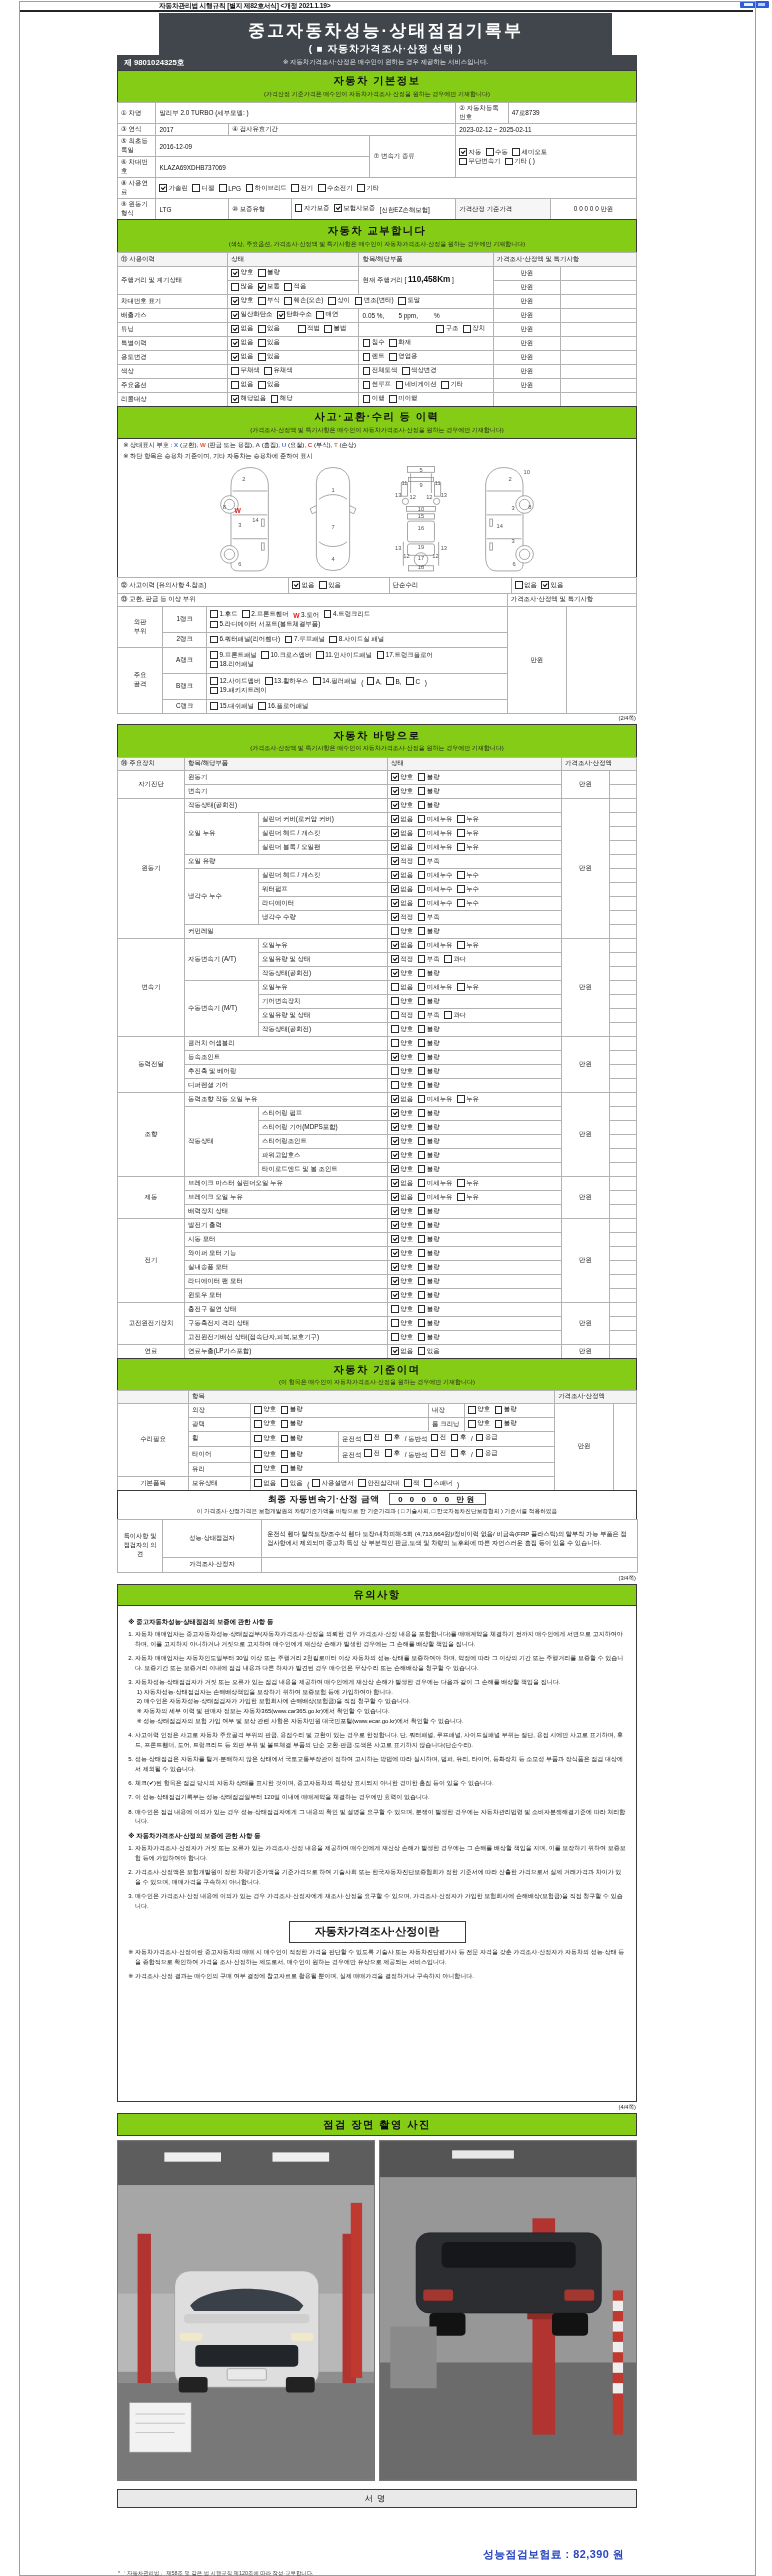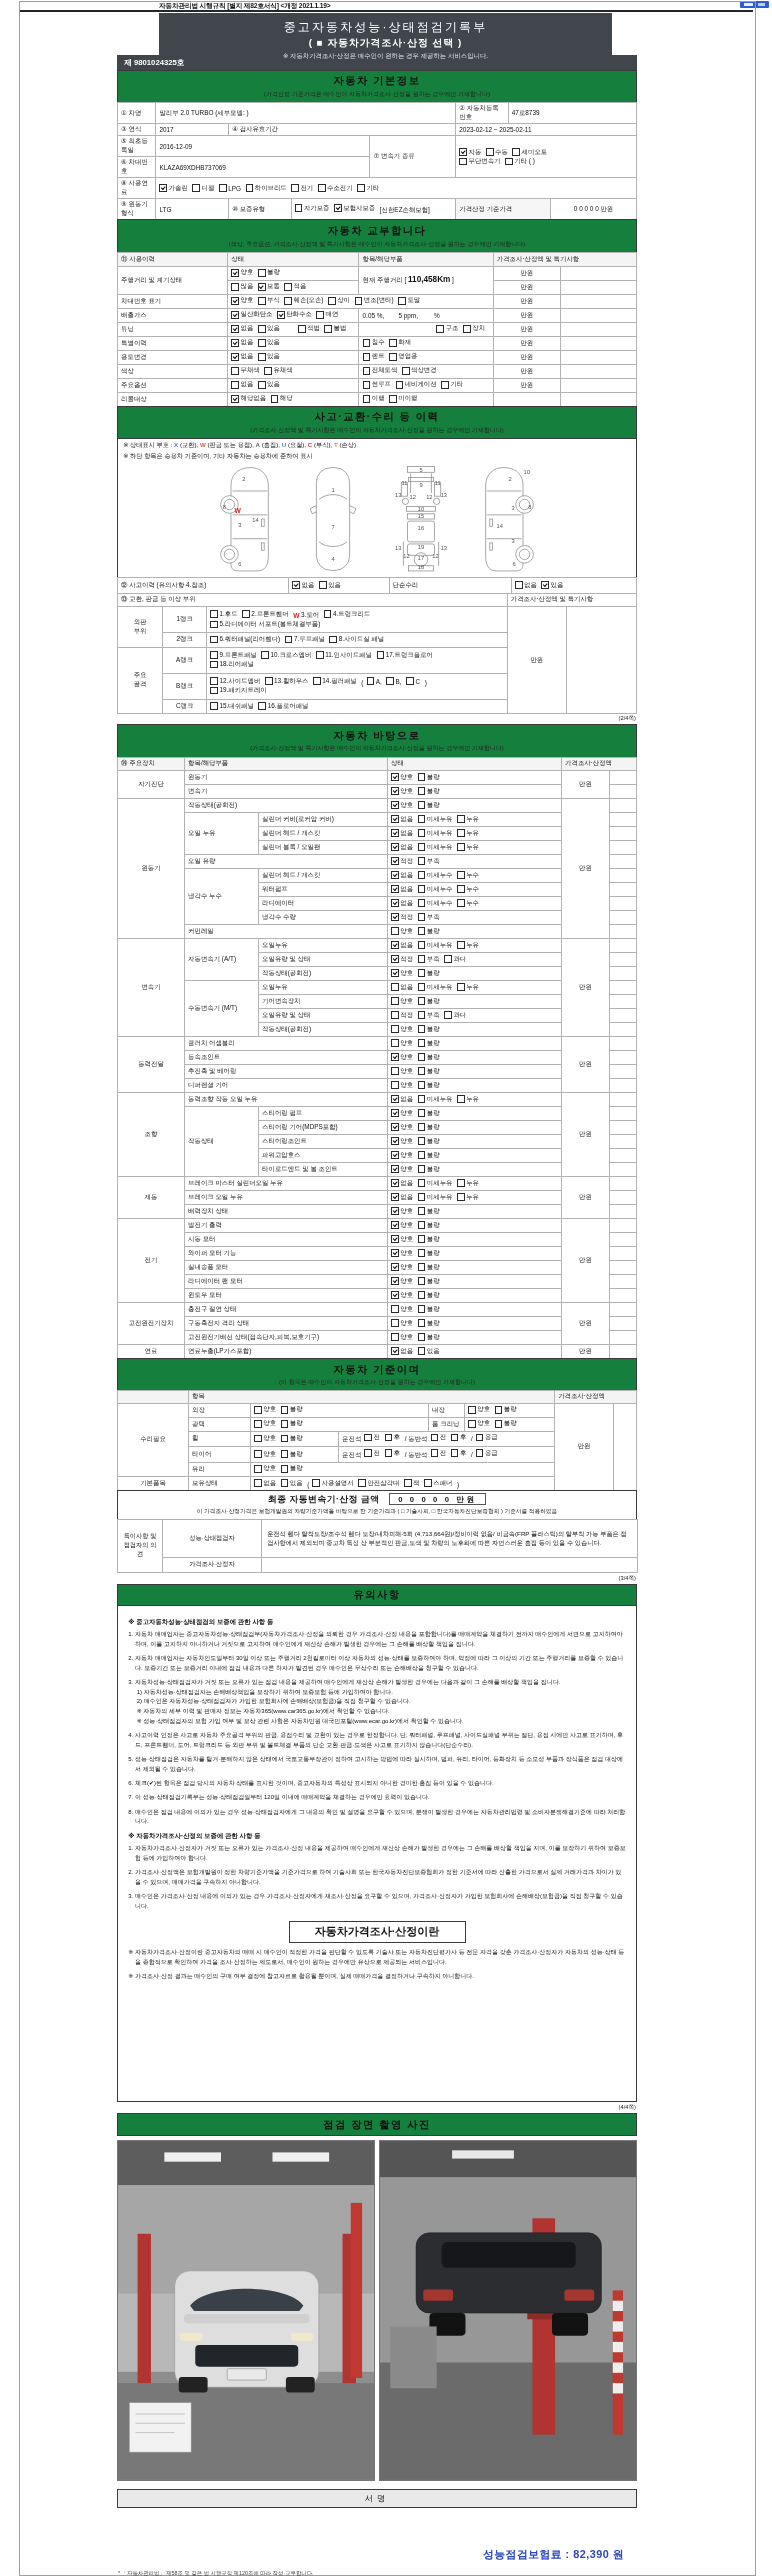--- a/index.html
+++ b/index.html
@@ -6,25 +6,25 @@
   body{width:773px;height:2576px;position:relative;background:#fff;overflow:hidden;
        font-family:"Liberation Sans","DejaVu Sans",sans-serif;color:#111;}
   .pageborder{position:absolute;left:18.5px;top:1px;width:735px;height:2573px;border:0.5px solid #9f9f9f;pointer-events:none;}
   .rule{position:absolute;left:19px;top:10.3px;width:734px;height:1.5px;background:#23262b;}
   .badge{position:absolute;right:4.1px;top:1px;width:29px;height:6.7px;background:#2e5bd7;border-radius:1px;}
   .badge:before{content:"";position:absolute;left:3.6px;top:2.1px;width:9.3px;height:2.6px;background:#fff;opacity:.9;}
   .badge:after{content:"";position:absolute;right:3.6px;top:2.1px;width:7.2px;height:2.6px;background:#fff;opacity:.7;}
   .content{position:relative;width:520px;margin-left:117px;padding-top:2.1px;}
   .lawline{padding-left:42px;font-size:6.7px;font-weight:bold;height:9.8px;letter-spacing:-0.2px;}
   .hd-title{width:453px;margin-left:42px;background:#41464d;color:#fff;text-align:center;padding-top:5.7px;height:42px;box-sizing:border-box;margin-top:1.5px;}
-  .hd-title h1{margin:0;font-size:12px;letter-spacing:2.1px;font-weight:normal;}
+  .hd-title h1{margin:0;font-size:17px;letter-spacing:2.1px;font-weight:bold;}
   .hd-sub{font-size:9.8px;font-weight:bold;margin-top:1px;letter-spacing:1px;}
   .hd-note{font-size:6.4px;margin-top:1.5px;color:#e8e8e8;}
   .hd-bar{height:15.5px;background:#41464d;color:#fff;font-size:7.7px;font-weight:bold;line-height:15.5px;padding-left:7.2px;box-sizing:border-box;}
-  .secbar{border:1px solid #3a3a3a;background:#15803d;text-align:center;padding:3.6px 0 3.1px;}
+  .secbar{border:1px solid #3a3a3a;background:#84cc16;text-align:center;padding:3.6px 0 3.1px;}
   .secbar h2{font-size:10.3px;margin:0;letter-spacing:1.5px;font-weight:bold;}
   .secbar .sub{font-size:6px;color:#222;margin-top:1.5px;}
   .mt{margin-top:-1px;}
   table{border-collapse:collapse;width:100%;table-layout:fixed;}
   table.frame{border:1px solid #3a3a3a;}
   td,th{border:0.5px solid #b3b3b3;font-size:6.4px;font-weight:normal;padding:1px 3.1px;vertical-align:middle;overflow:hidden;text-align:left;}
   .thead td,.thead th{background:#f4f4f4;}
   .ctr{text-align:center;}
   .pr{text-align:center;}
   .pre{white-space:pre;}

